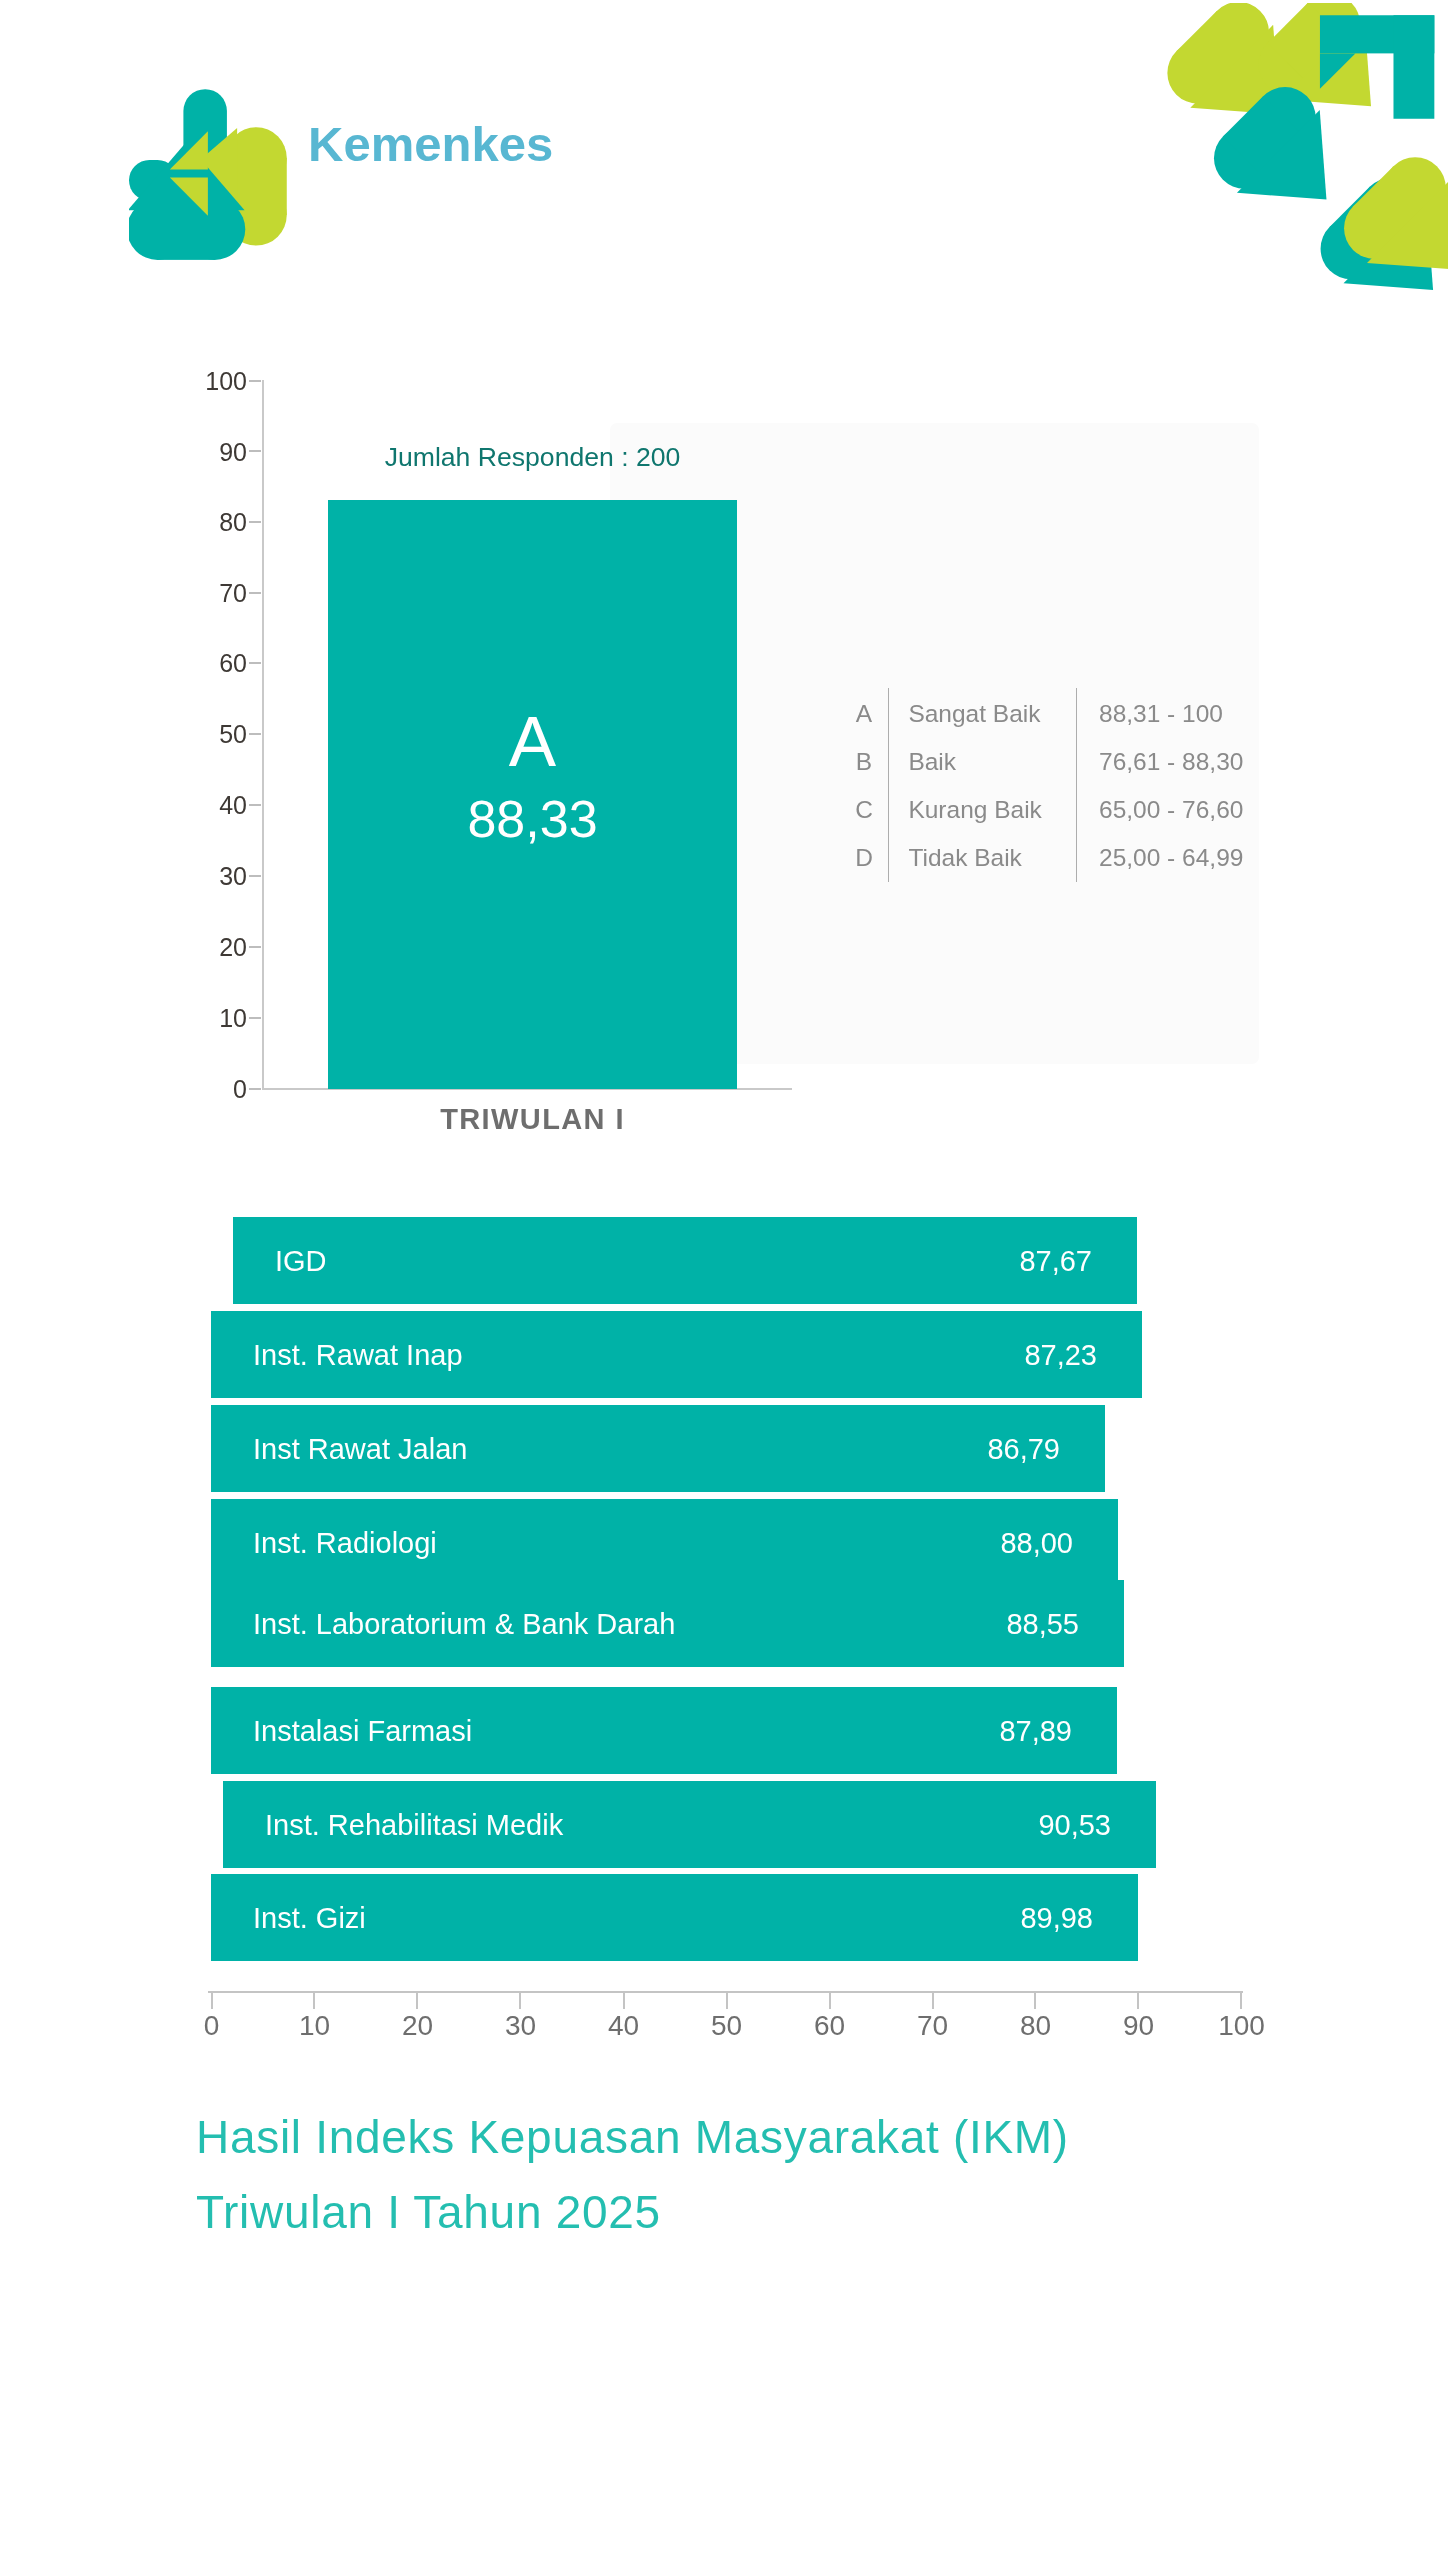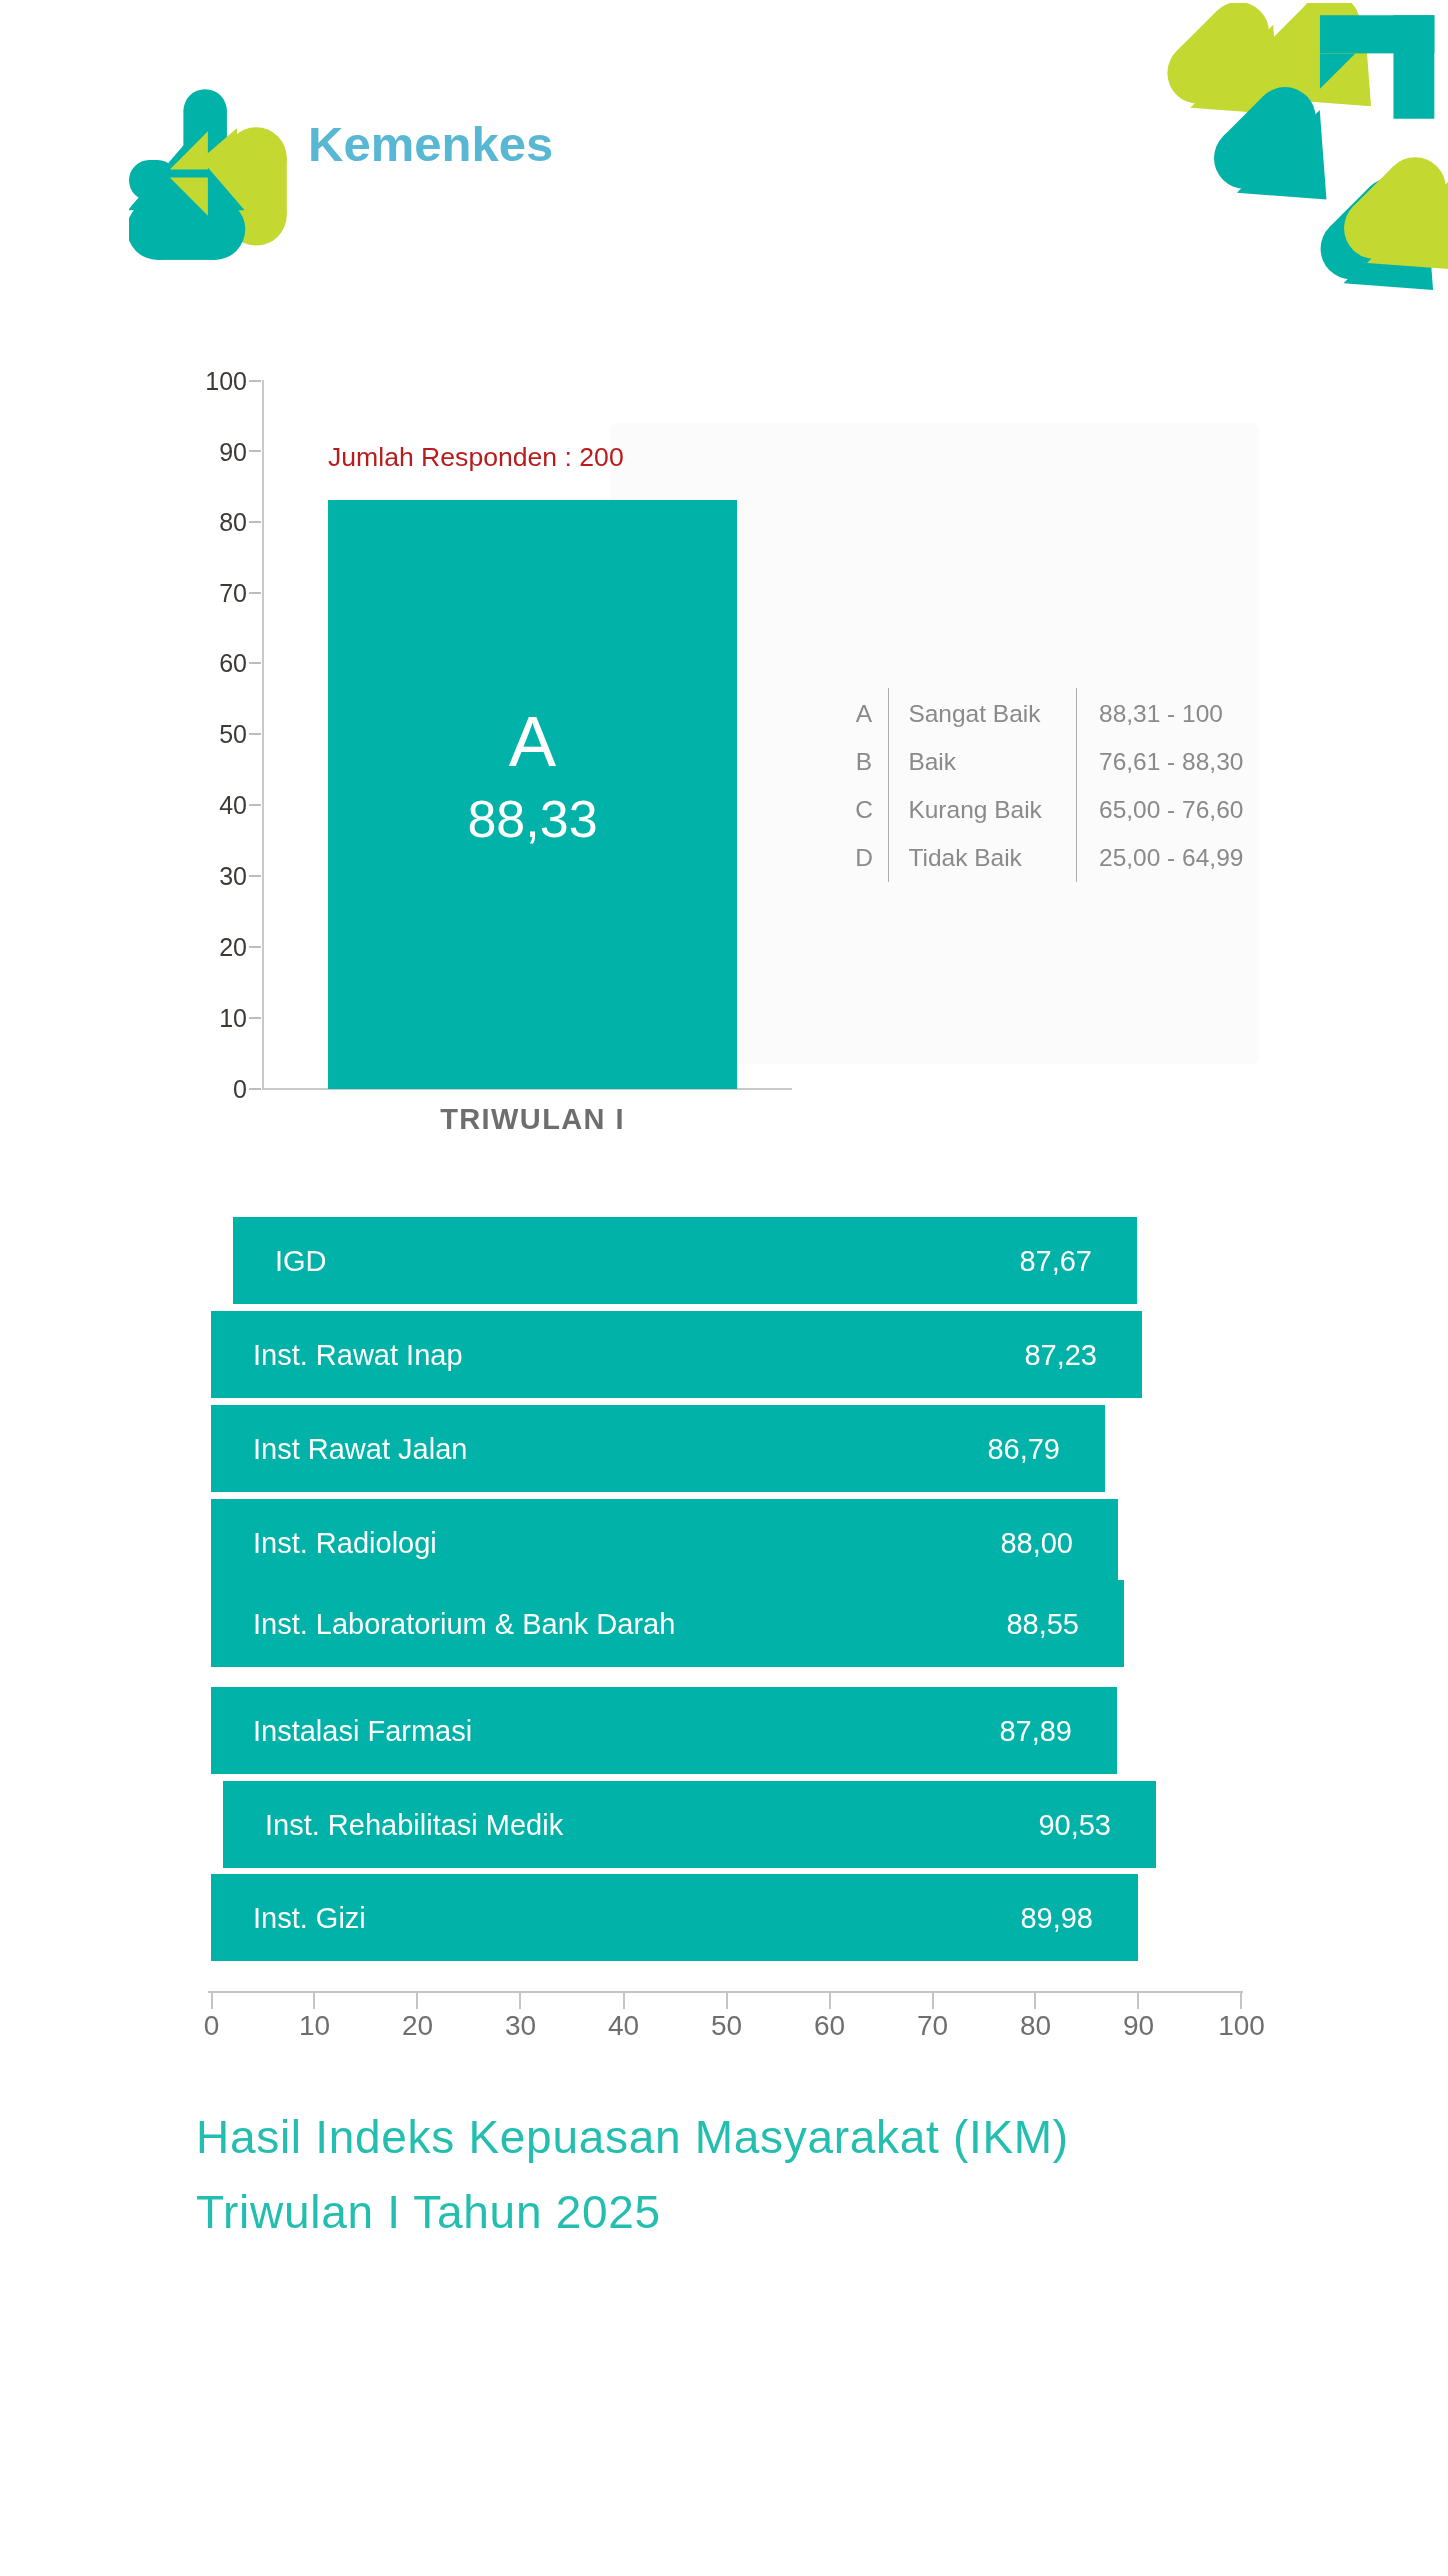--- a/index.html
+++ b/index.html
@@ -12,21 +12,21 @@
   .brand-sub{left:308px;top:176px;font-size:42px;font-weight:bold;color:#186878;}
 
   
   .soft-panel{left:610px;top:423px;width:649px;height:641px;background:#FBFBFB;border-radius:6.8px;}
 
   
   .ytick-label{width:82px;text-align:right;font-size:25px;color:#3E3935;}
   .ytick-mark{width:12.3px;height:2px;background:#BDBDBD;}
   .yaxis-line{left:262px;top:380px;width:2px;height:709px;background:#C9C9C9;}
   .xaxis-line-top{left:262px;top:1088px;width:530px;height:2px;background:#C9C9C9;}
-  .respondents{left:328px;top:442px;width:409px;font-size:26.6px;font-weight:500;color:#b91c1c;}
+  .respondents{left:328px;top:442px;width:409px;text-align:center;font-size:26.6px;font-weight:500;color:#0f766e;}
   .big-bar{left:328px;top:500px;width:409px;height:589px;background:#00B2A7;}
   .big-bar-grade{left:328px;top:701px;width:409px;text-align:center;font-size:71px;font-weight:300;color:#ffffff;}
   .big-bar-value{left:328px;top:789px;width:409px;text-align:center;font-size:52px;font-weight:300;color:#ffffff;}
   .triwulan{left:328px;top:1103px;width:409px;text-align:center;font-size:29px;font-weight:600;color:#6E6E6E;letter-spacing:1.4px;}
 
   
   .legend-grid{left:840px;top:690px;width:416px;display:grid;grid-template-columns:48px 188px 180px;grid-auto-rows:48px;align-items:center;font-size:24.5px;color:#8A8A8A;}
   .legend-grade{text-align:center;}
   .legend-label{padding-left:20.4px;}
   .legend-range{padding-left:23px;}

